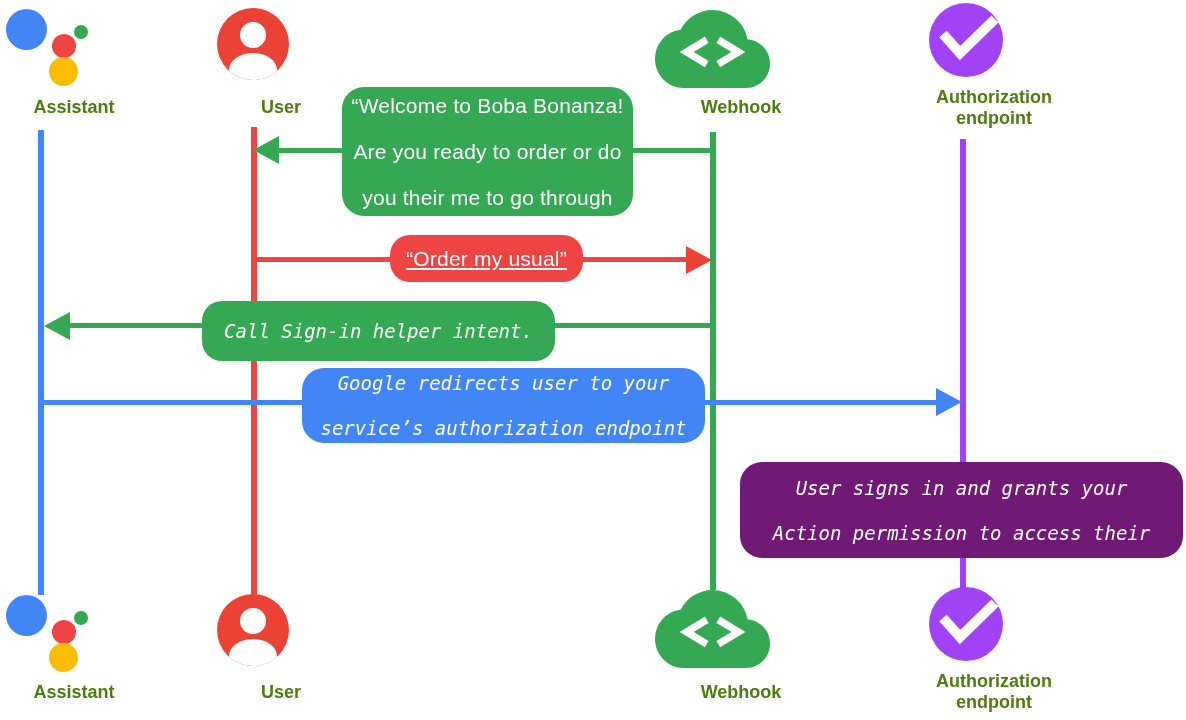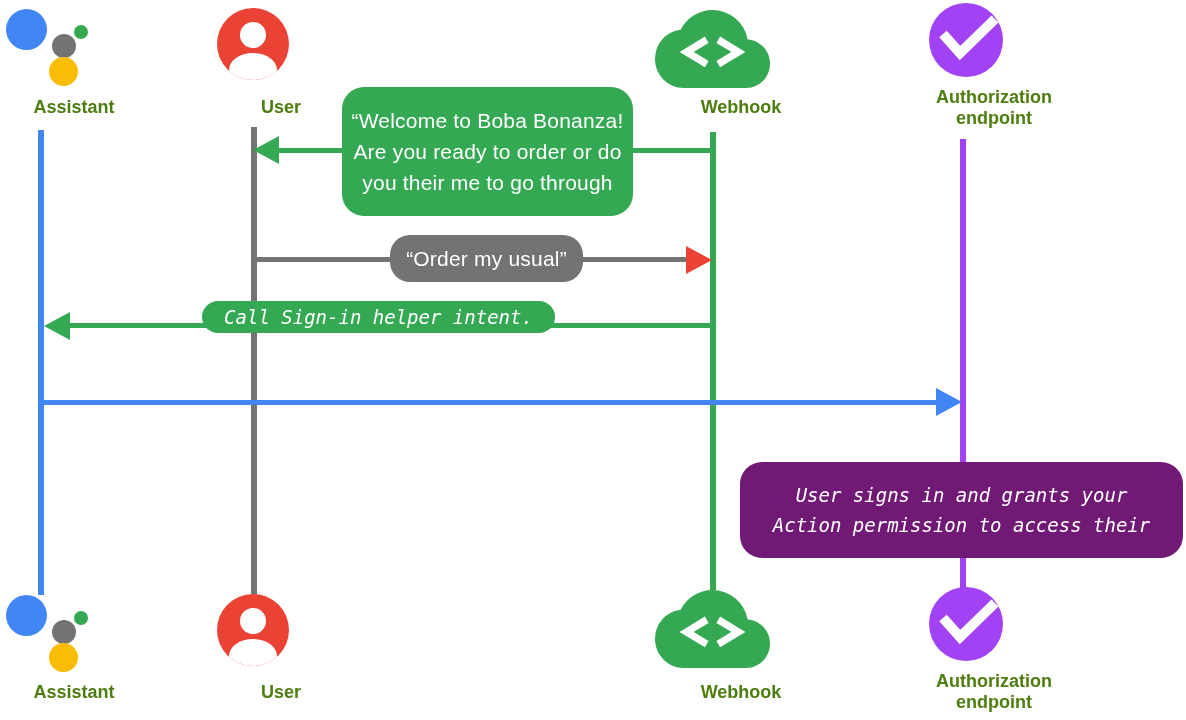--- a/index.html
+++ b/index.html
@@ -4,38 +4,38 @@
 <style>
   html,body { margin:0; padding:0; background:#ffffff; }
   .canvas {
     position:relative; width:1186px; height:720px; background:#ffffff;
     font-family:"Liberation Sans", sans-serif; overflow:hidden;
   }
 
   
   .lifeline { position:absolute; width:6px; z-index:2; }
   .bg-blue   { background:#4285F4; }
-  .bg-red    { background:#737373; }
+  .bg-red    { background:#ef4444;text-decoration:underline; }
   .bg-green  { background:#34A853; }
   .bg-purple { background:#A142F4; }
   .bg-cyan   { background:#701a75; }
   .bg-yellow { background:#FBBC04; }
 
   
   .hline { position:absolute; height:5px; z-index:3; }
   .tri { position:absolute; width:0; height:0; z-index:3;
          border-top:14px solid transparent; border-bottom:14px solid transparent; }
   .tri-left-green  { border-right:26px solid #34A853; }
   .tri-right-red   { border-left:26px solid #EA4335; }
   .tri-right-blue  { border-left:26px solid #4285F4; }
 
   
   .bubble { position:absolute; z-index:5; display:flex; flex-direction:column;
             align-items:center; justify-content:center; text-align:center;
-            color:#ffffff; border-radius:22px; }
+            color:#ffffff; border-radius:22px;gap:15px; }
   .speech { font-size:21px; line-height:31px; font-weight:400; letter-spacing:0.2px; }
   .code   { font-family:"DejaVu Sans Mono","Liberation Mono",monospace;
             font-style:italic; font-size:19px; line-height:30px; }
 
   
   .actor-label { position:absolute; z-index:4; color:#4d7c0f; font-weight:bold;
                  font-size:18px; line-height:21px; text-align:center;padding-left:28px; }
 
   
   .assistant-logo { position:absolute; width:92px; height:86px; z-index:4; }
@@ -76,24 +76,28 @@
   <div class="bubble speech bg-green" style="left:342px; top:87px; width:291px; height:129px;">
     <div>“Welcome to Boba Bonanza!</div>
     <div>Are you ready to order or do</div>
     <div>you their me to go through</div>
   </div>
 
   <div class="bubble speech bg-red" style="left:390px; top:235px; width:193px; height:47px; border-radius:20px;">
     <div>“Order my usual”</div>
   </div>
 
-  <div class="bubble code bg-green" style="left:202px; top:301px; width:353px; height:32px; border-radius:20px;">
+  <div class="bubble code bg-green" style="left:202px; top:301px; width:353px; height:60px; border-radius:20px;">
     <div>Call Sign-in helper intent.</div>
   </div>
 
+  <div class="bubble code bg-blue" style="left:302px; top:368px; width:403px; height:75px;">
+    <div>Google redirects user to your</div>
+    <div>service’s authorization endpoint</div>
+  </div>
 
   <div class="bubble code bg-cyan" style="left:740px; top:462px; width:443px; height:96px;">
     <div>User signs in and grants your</div>
     <div>Action permission to access their</div>
   </div>
 
   <div class="assistant-logo" style="left:2px; top:6px;">
     <span class="dot bg-blue" style="left:4px;  top:3px;  width:41px; height:41px;"></span>
     <span class="dot bg-red" style="left:50px; top:28px; width:24px; height:24px;"></span>
     <span class="dot bg-green" style="left:72px; top:19px; width:14px; height:14px;"></span>

